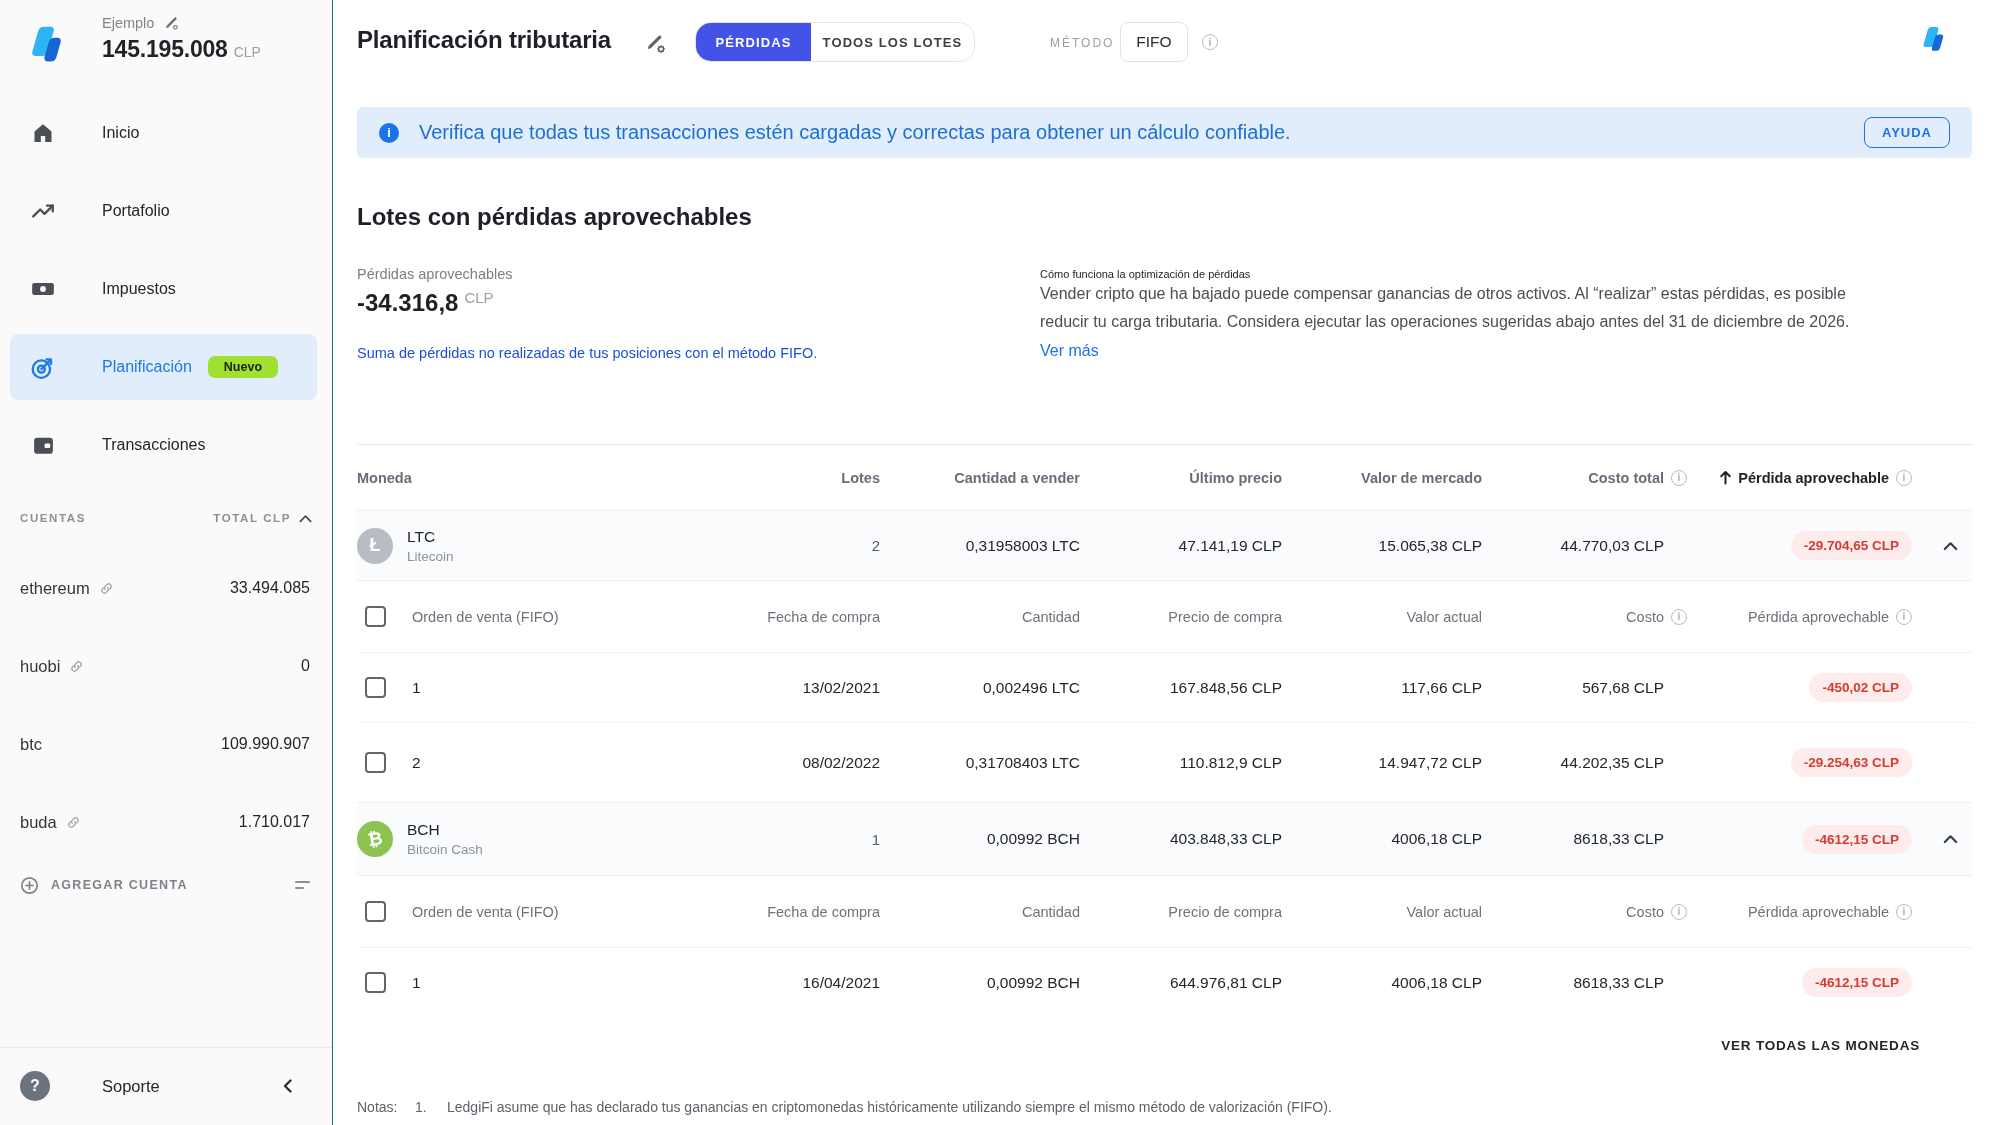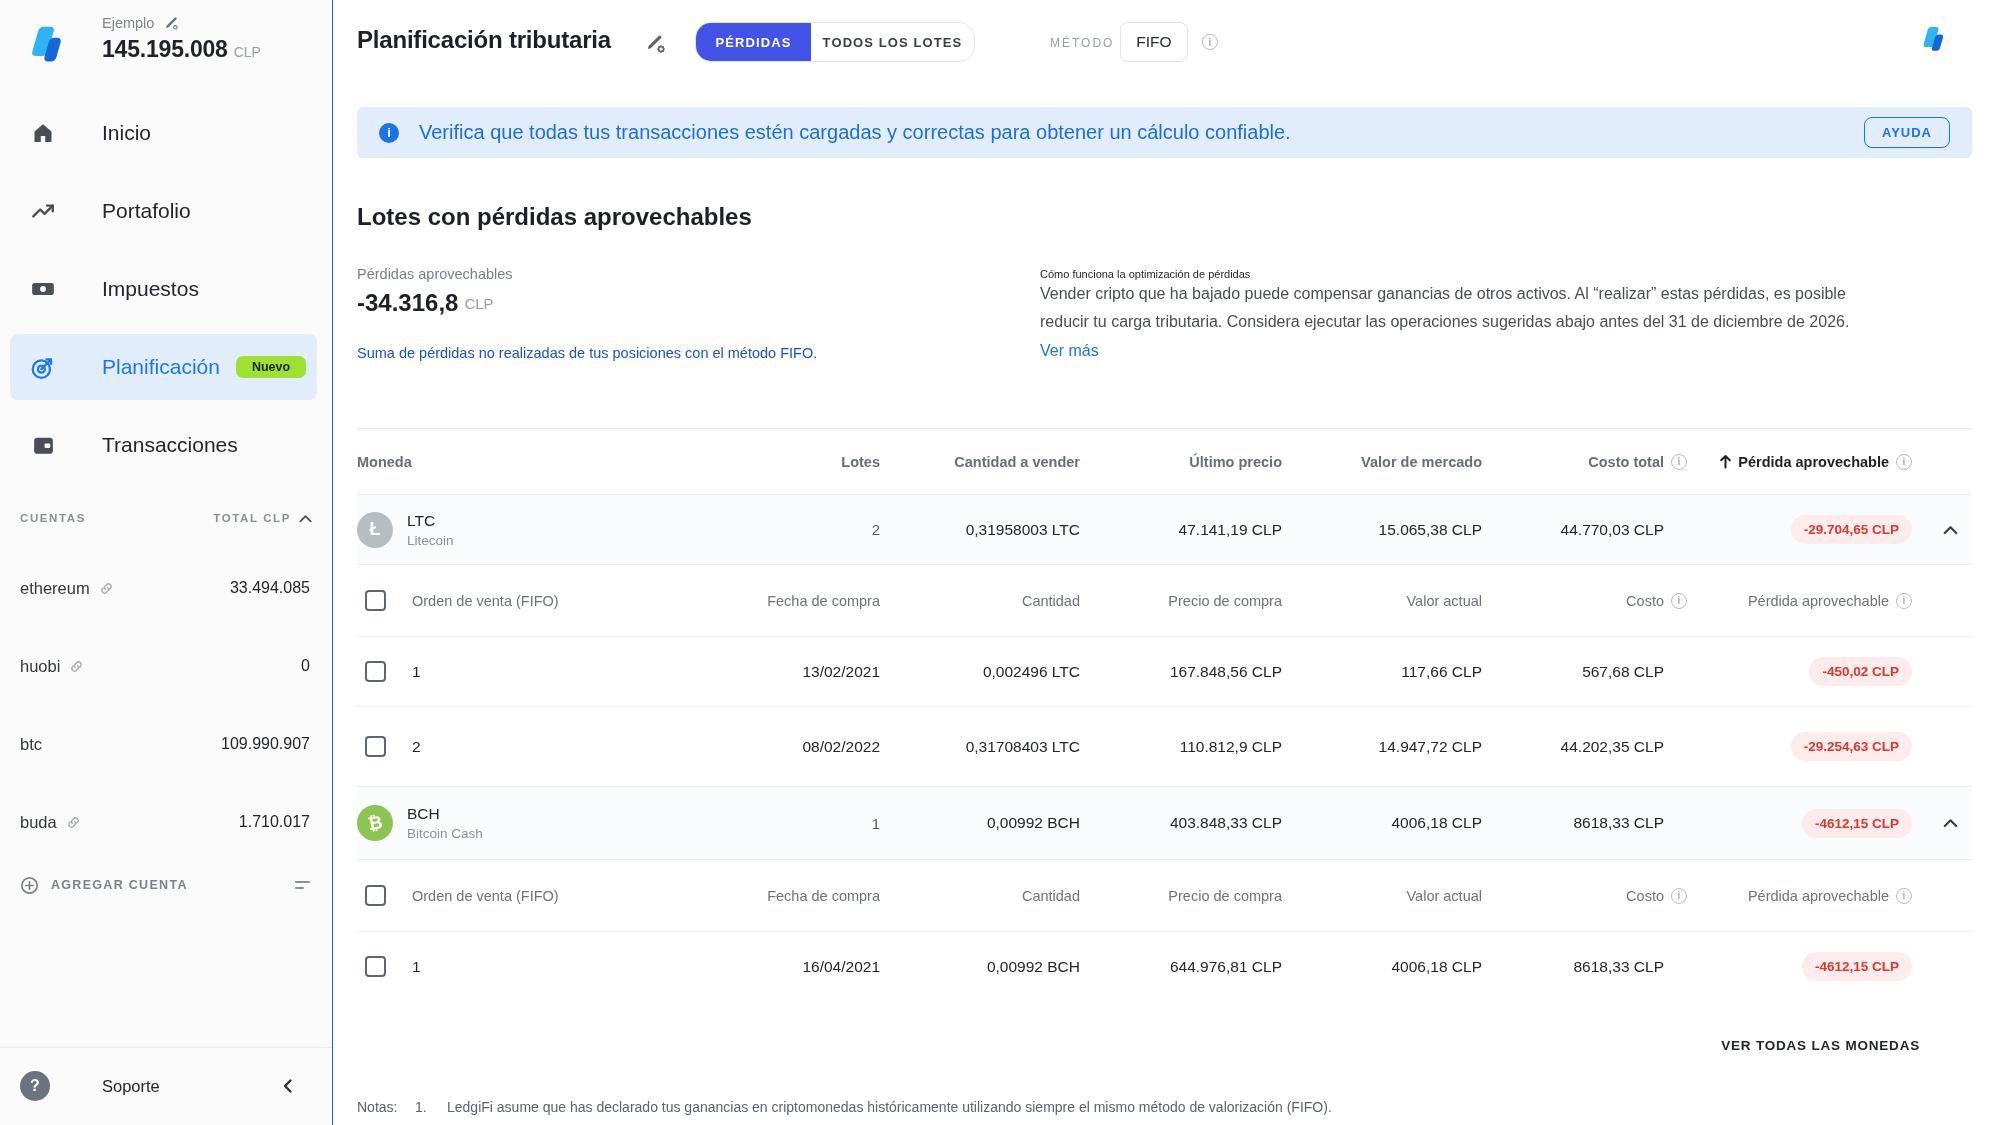--- a/index.html
+++ b/index.html
@@ -12,21 +12,21 @@
   .ws-logo { position:absolute; left:24px; top:22px; }
   .ws-text { position:absolute; left:102px; top:15px; }
   .ws-name-row { display:flex; align-items:center; gap:9px; font-size:14.5px; color:#80858d; }
   .ws-bal-row { margin-top:5px; display:flex; align-items:baseline; }
   .ws-balance { font-size:23px; font-weight:700; color:#1f2228; letter-spacing:-0.2px; }
   .ws-cur { font-size:14px; color:#9aa0a6; margin-left:6px; }
 
   .nav { position:absolute; top:94px; left:0; right:0; }
   .nav-item { position:relative; height:78px; display:flex; align-items:center; cursor:pointer; }
   .nav-item .nic { width:26px; height:26px; margin-left:30px; position:relative; z-index:1; display:flex; align-items:center; justify-content:center; }
-  .nav-item .nlbl { margin-left:46px; font-size:21px; color:#23262c; position:relative; z-index:1; }
+  .nav-item .nlbl { margin-left:46px; font-size:16px; color:#23262c; position:relative; z-index:1; }
   .nav-item.active::before { content:""; position:absolute; left:10px; right:15px; top:6px; bottom:6px; background:#e2edfb; border-radius:8px; }
   .nav-item.active .nlbl { color:#1d79e8; font-weight:500; }
   .badge { position:relative; z-index:1; margin-left:16px; background:#9fe030; color:#1b2309; font-size:12.5px; font-weight:700; padding:4px 16px; border-radius:7px; }
 
   .acct-header { position:absolute; top:512px; left:20px; right:20px; display:flex; align-items:center; font-size:11.5px; font-weight:600; letter-spacing:1.6px; color:#8b9199; }
   .acct-header .ah-right { margin-left:auto; display:flex; align-items:center; gap:8px; }
   .accts { position:absolute; top:549px; left:0; right:0; }
   .acct-row { height:78px; display:flex; align-items:center; padding:0 22px 0 20px; cursor:pointer; }
   .acct-name { font-size:16.5px; color:#33373d; }
   .acct-link { margin-left:9px; display:flex; }
@@ -61,33 +61,33 @@
   .info-o { width:16px; height:16px; border:1.3px solid #b7bcc4; border-radius:50%; color:#a9aeb6; font-size:10px; font-weight:700; display:inline-flex; align-items:center; justify-content:center; font-style:normal; cursor:pointer; flex:none; }
 
   .banner { position:absolute; left:23px; right:28px; top:107px; height:51px; background:#e2edfb; border-radius:6px; display:flex; align-items:center; padding:0 22px; }
   .binfo { width:20px; height:20px; border-radius:50%; background:#1a73e8; color:#fff; font-size:13px; font-weight:700; display:flex; align-items:center; justify-content:center; flex:none; }
   .btext { margin-left:20px; font-size:20px; font-weight:500; color:#1b6fd6; }
   .ayuda { margin-left:auto; border:1.5px solid #1a73e8; border-radius:8px; background:transparent; color:#1a73e8; font-size:13px; font-weight:700; letter-spacing:1px; padding:7px 17px; cursor:pointer; font-family:inherit; }
 
   .section-heading { position:absolute; left:23px; top:203px; font-size:24px; font-weight:600; color:#1d2026; }
   .metric { position:absolute; left:23px; top:266px; }
   .metric-lbl { font-size:14.5px; color:#7b8087; }
-  .metric-val-row { margin-top:7px; display:flex; align-items:center; }
+  .metric-val-row { margin-top:7px; display:flex; align-items:flex-start; }
   .metric-val { font-size:24px; font-weight:700; color:#1d2026; }
   .metric-cur { font-size:15px; color:#9aa0a6; margin-left:6px; }
   .metric-cap { margin-top:28px; font-size:14.5px; color:#1d4ed8; }
 
   .how { position:absolute; left:706px; top:268px; width:935px; }
   .how-title { font-size:11px; font-weight:500; color:#23262b; }
   .how-line { font-size:16px; line-height:28px; color:#4a4e55; }
   .how-line:first-of-type { margin-top:11px; }
   .how-link { display:inline-block; margin-top:6px; font-size:16px; color:#1a73e8; cursor:pointer; }
 
   
-  .table { position:absolute; left:23px; top:428px; width:1615px; border-top:1px solid #e6e8ec; }
+  .table { position:absolute; left:23px; top:444px; width:1615px; border-top:1px solid #e6e8ec; }
   .tr { display:grid; grid-template-columns:300px 223px 200px 202px 200px 182px 248px 60px; align-items:center; }
   .c { display:flex; align-items:center; min-width:0; }
   .r { justify-content:flex-end; text-align:right; }
   .tr-head { height:65px; }
   .tr-head .hc { font-size:14.5px; font-weight:600; color:#686e79; }
   .hc-dark { color:#1f2127 !important; font-weight:700 !important; }
   .tr-coin { height:70px; background:#fafbfd; border-top:1px solid #edeff2; cursor:pointer; }
   .tr-subhead { height:72px; border-top:1px solid #edeff2; }
   .tr-subhead .sc { font-size:14.5px; color:#6d737c; }
   .tr-sub { height:70px; border-top:1px solid #f1f3f6; }

